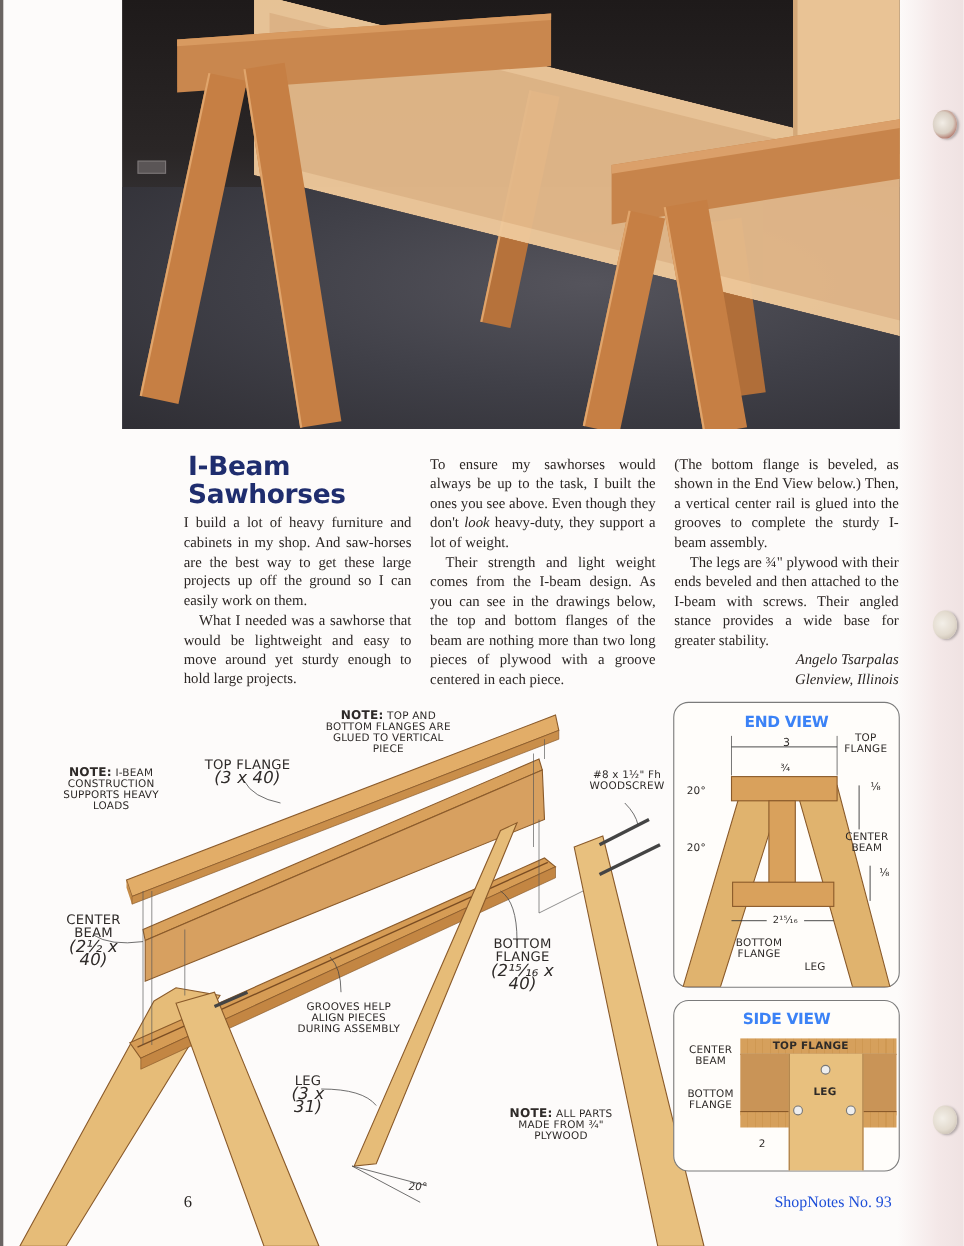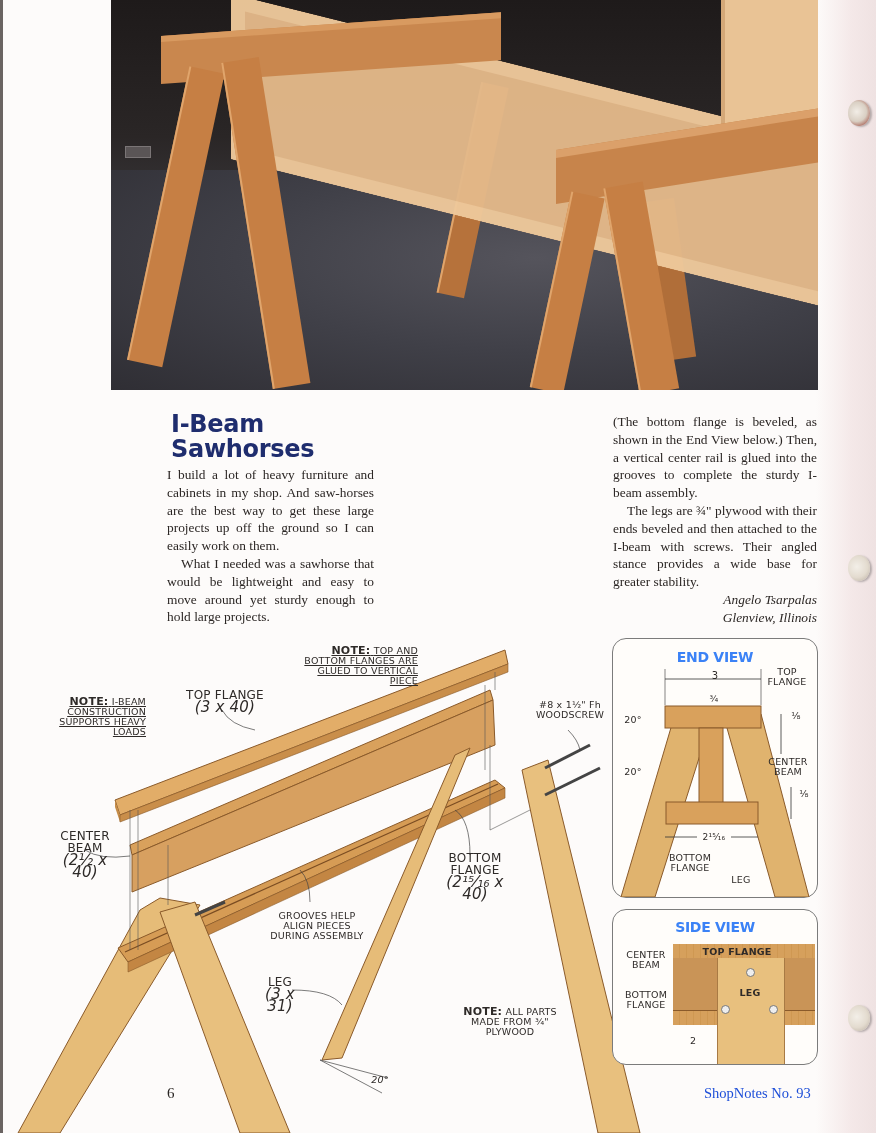--- a/index.html
+++ b/index.html
@@ -51,21 +51,21 @@
   .col2 { left:391px; top:413px; width:205px; }
   .col3 { left:613px; top:413px; width:204px; }
   .byline { text-align:right; font-style:italic; display:block; text-indent:0 !important; }
 
   
   .diagram { position:absolute; left:0; top:630px; width:876px; height:503px; }
   .label { position:absolute; font-family:"DejaVu Sans", sans-serif; font-size:9.5px; line-height:10px; color:#2e2a28; text-align:center; text-transform:uppercase; letter-spacing:0.2px; }
   .label.big { font-size:12px; line-height:12px; }
   .label .dim { font-size:15px; text-transform:none; display:block;font-style:italic; }
   .label .note-kw { font-weight:bold; font-size:11px; }
-  .label.left { text-align:right;text-decoration:underline; }
+  .label.left { text-align:center; }
   .wood { position:absolute; background:#dba561; border:1px solid #9a6a34; }
   .wood.light { background:#e8c07e; }
   .wood.grain { background:repeating-linear-gradient(90deg,#d6a05c 0 6px,#cf9852 6px 7px); }
 
   .view-box { position:absolute; border:1.5px solid #7b7b7b; border-radius:14px; background:#fffdfa; }
   .view-title { position:absolute; left:0; right:0; text-align:center; font-family:"DejaVu Sans", sans-serif; font-weight:bold; color:#3b82f6; font-size:14px; letter-spacing:-0.3px; }
 
   .footer-page { position:absolute; left:167px; top:1085px; font-size:15px; color:#2a2624; }
   .footer-mag { position:absolute; left:704px; top:1085px; font-size:14.5px; color:#1d4ed8; }
 </style>
@@ -97,20 +97,22 @@
   <span>I-Beam</span><br>
   <span>Sawhorses</span>
 </h1>
 
 <div class="col col1">
   <p>I build a lot of heavy furniture and cabinets in my shop. And saw-horses are the best way to get these large projects up off the ground so I can easily work on them.</p>
   <p>What I needed was a sawhorse that would be lightweight and easy to move around yet sturdy enough to hold large projects.</p>
 </div>
 
 <div class="col col2">
+  <p><span>To ensure my sawhorses would always be up to the task, I built the ones you see above. Even though they don't </span><i>look</i><span> heavy-duty, they support a lot of weight.</span></p>
+  <p>Their strength and light weight comes from the I-beam design. As you can see in the drawings below, the top and bottom flanges of the beam are nothing more than two long pieces of plywood with a groove centered in each piece.</p>
 </div>
 
 <div class="col col3">
   <p>(The bottom flange is beveled, as shown in the End View below.) Then, a vertical center rail is glued into the grooves to complete the sturdy I-beam assembly.</p>
   <p>The legs are ¾" plywood with their ends beveled and then attached to the I-beam with screws. Their angled stance provides a wide base for greater stability.</p>
   <span class="byline">Angelo Tsarpalas</span>
   <span class="byline">Glenview, Illinois</span>
 </div>
 
 <div class="diagram">

